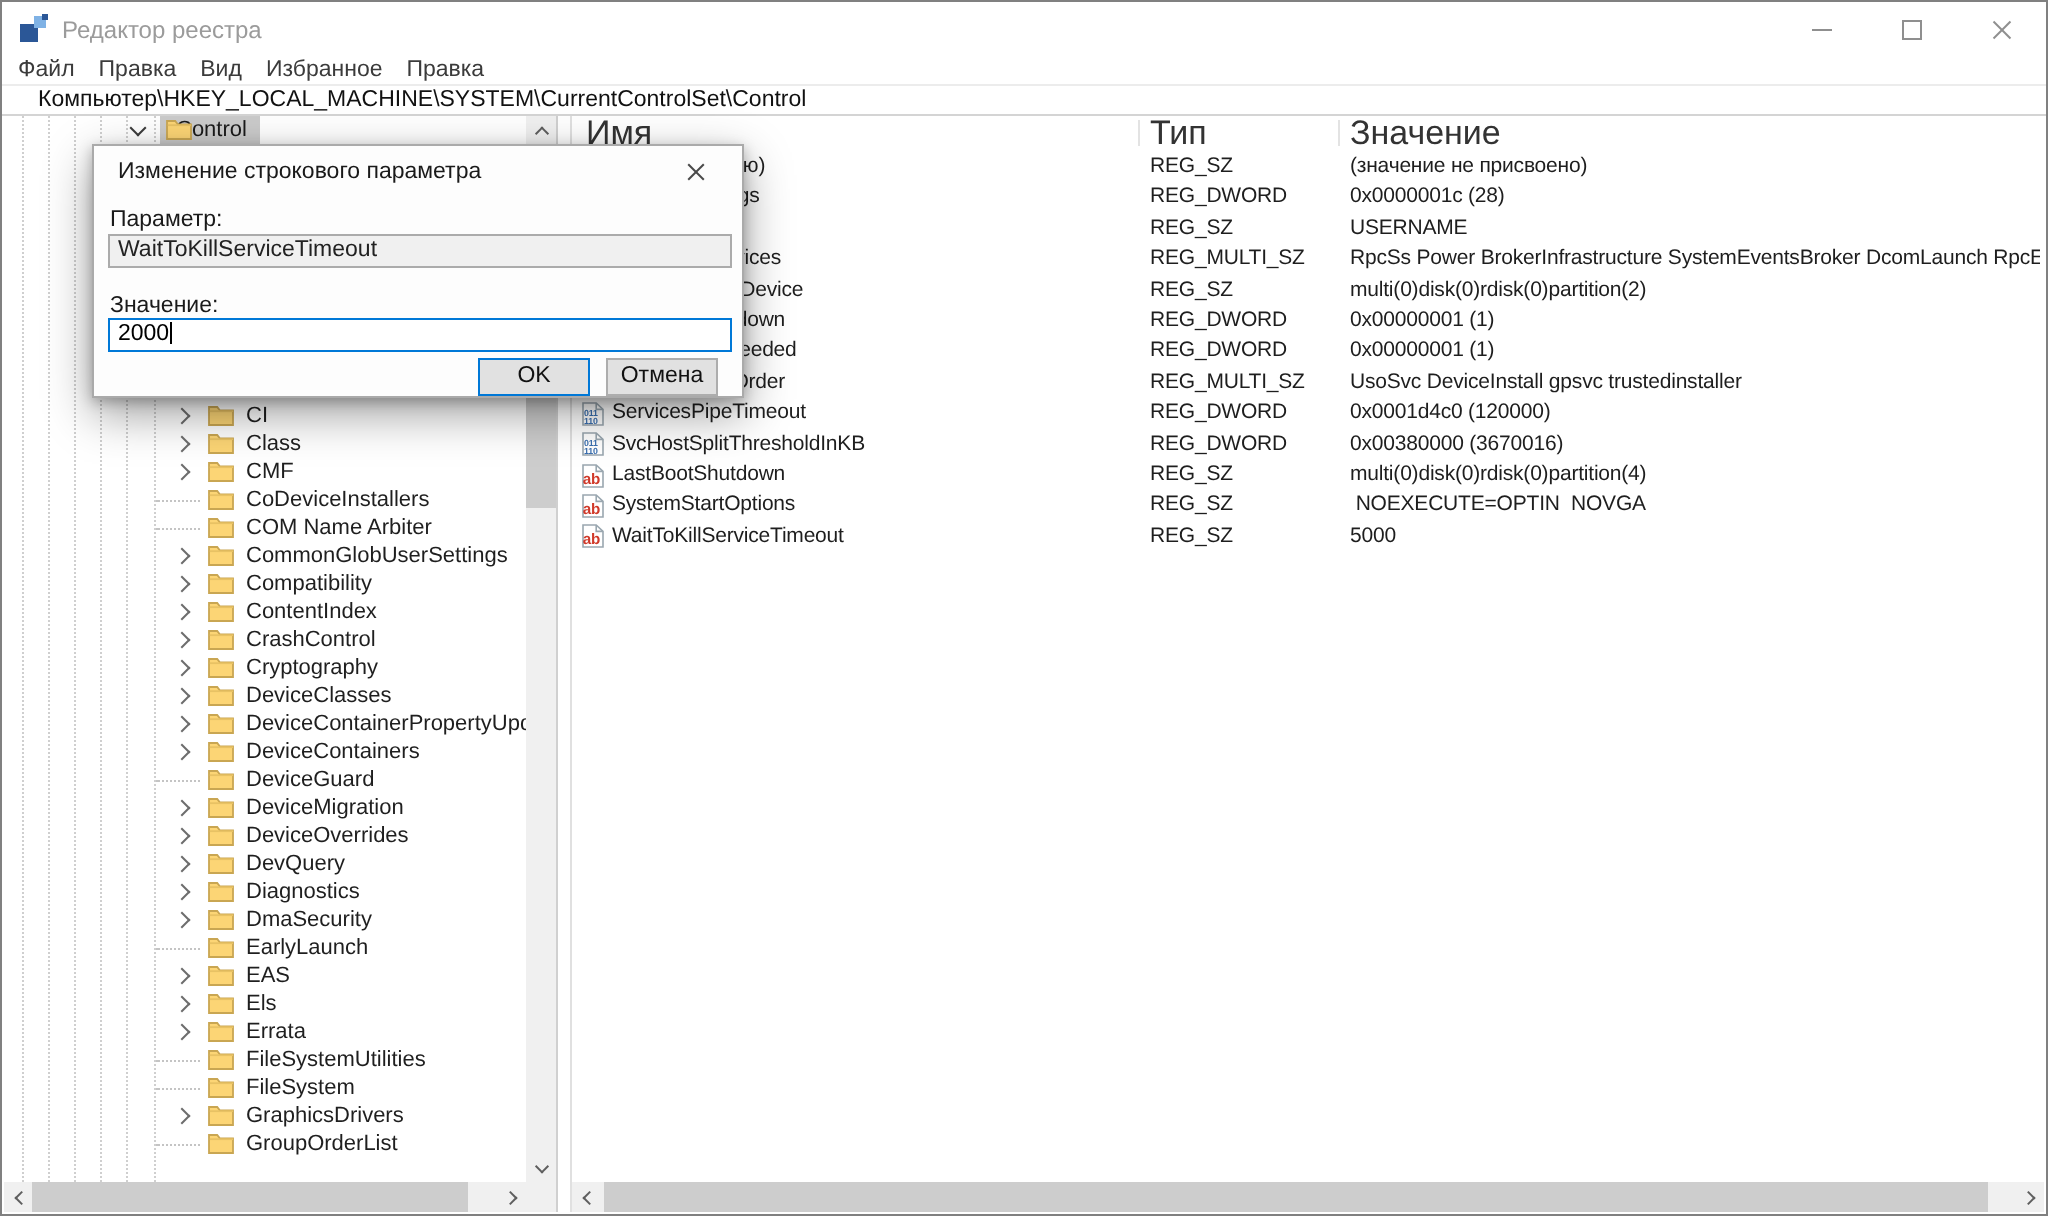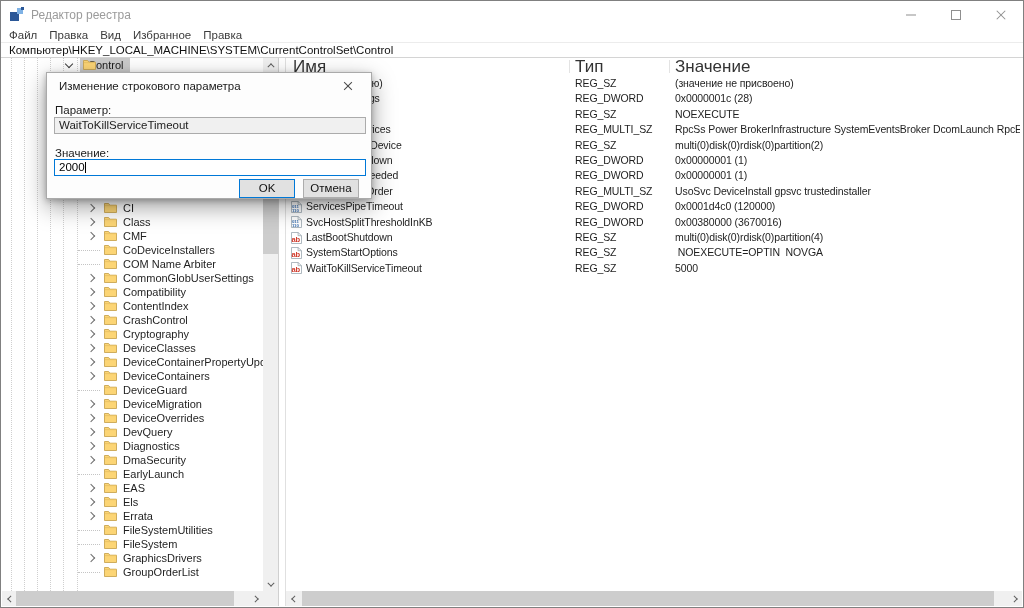--- a/index.html
+++ b/index.html
@@ -26,21 +26,21 @@
   .xbar.b { transform:translate(-50%,-50%) rotate(-45deg); }
 
   
   .menubar { position:absolute; left:0; top:27px; right:0; height:14px; background:#fff; font-size:11.5px; color:#3b3b3b; display:flex; align-items:center; padding-left:8px; }
   .mitem { padding:0 5px; margin-right:2px; white-space:nowrap; }
   .mitem:first-child { padding-left:0; }
 
   
   .addressbar { position:absolute; left:0; top:41px; right:0; height:16px; background:#fff;
     border-top:1px solid #ececec; border-bottom:1px solid #d4d4d4; box-sizing:border-box;
-    font-size:11.5px; color:#111; line-height:14px; padding-left:8px; white-space:nowrap; }
+    font-size:11.5px; color:#111; line-height:14px; padding-left:18px; white-space:nowrap; }
 
   
   .main { position:absolute; left:1px; right:1px; top:57px; bottom:1px; }
   .treepanel { position:absolute; left:0; top:0; width:277px; bottom:0; overflow:hidden; border-right:1px solid #d0d0d0; box-sizing:border-box; background:#fff; }
   .rightpanel { position:absolute; left:283px; right:0; top:0; bottom:0; overflow:hidden; border-left:1px solid #e0e0e0; box-sizing:border-box; background:#fff; }
 
   
   .guide { position:absolute; top:0; bottom:15px; width:0; border-left:1px dotted #cfcfcf; }
 
   
@@ -488,21 +488,21 @@
             <span class="vcell name">
               <svg class="vic ic-sz" width="11" height="12" viewBox="0 0 11 12">
                 <path d="M0.5 0.5 h6.6 l3.4 3.2 v7.8 h-10 z" fill="#fff" stroke="#9aa7b0" stroke-width="0.8"></path>
                 <path d="M7.1 0.5 v3.2 h3.4" fill="none" stroke="#9aa7b0" stroke-width="0.8"></path>
                 <text x="0.4" y="10.2" font-size="7.6" font-weight="bold" fill="#d03a2b" font-family="Liberation Sans, sans-serif">ab</text>
               </svg>
 
               <span class="vtext">CurrentUser</span>
             </span>
             <span class="vcell type">REG_SZ</span>
-            <span class="vcell value">NOEXECUTE</span>
+            <span class="vcell value">USERNAME</span>
           </div>
 
           <div class="vrow t-sz">
             <span class="vcell name">
               <svg class="vic ic-sz" width="11" height="12" viewBox="0 0 11 12">
                 <path d="M0.5 0.5 h6.6 l3.4 3.2 v7.8 h-10 z" fill="#fff" stroke="#9aa7b0" stroke-width="0.8"></path>
                 <path d="M7.1 0.5 v3.2 h3.4" fill="none" stroke="#9aa7b0" stroke-width="0.8"></path>
                 <text x="0.4" y="10.2" font-size="7.6" font-weight="bold" fill="#d03a2b" font-family="Liberation Sans, sans-serif">ab</text>
               </svg>
 

